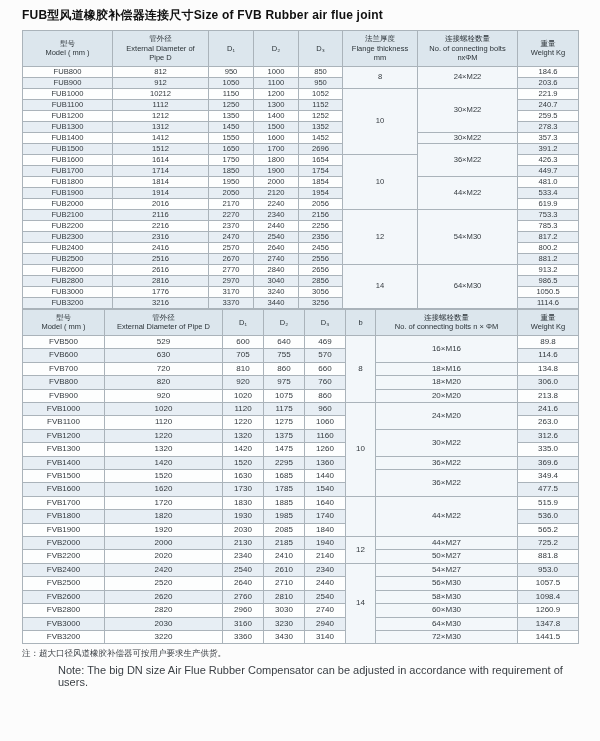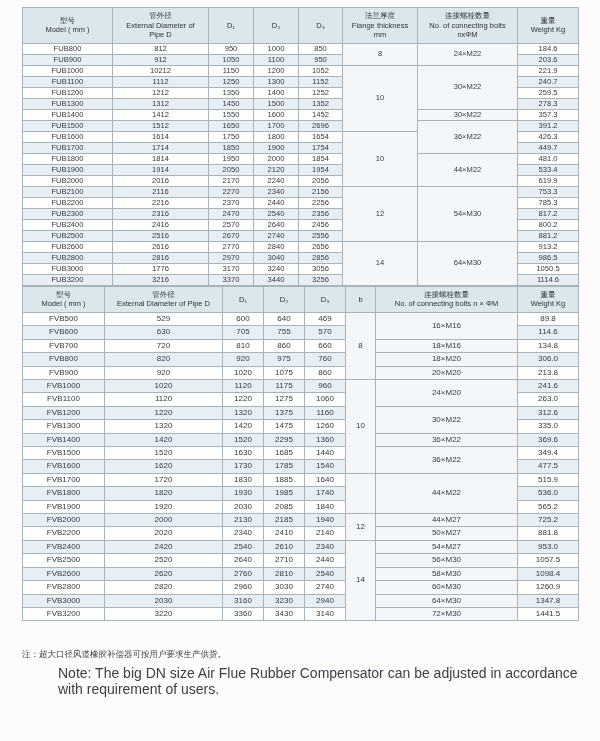--- a/index.html
+++ b/index.html
@@ -30,29 +30,30 @@
     background:#dce6ed;
     font-weight:normal;font-size:7.5px;line-height:9.6px;
     padding:3px 1px;color:#2b3338;
   }
   table.spec tbody td{color:#343a3f;}
   .fub-table tbody td{font-size:7.6px;line-height:10px;height:10px;}
   .fvb-table tbody td{font-size:8px;line-height:12.4px;height:12.4px;}
   table.spec tbody tr:nth-child(even){background:#e7eef4;}
   table.spec tbody tr:nth-child(odd){background:#fdfefe;}
   table.spec tbody td.merged{background:#f3f7fa;}
-  .notes{margin-top:28px;}
+  .notes{margin-top:4px;}
   .note-cn{font-size:8.5px;color:#3a3f44;margin:0 0 4px 0;}
-  .note-en{font-size:14px;color:#3a3f44;margin:0;padding-left:36px;}
+  .note-en{font-size:11px;color:#3a3f44;margin:0;padding-left:36px;}
 </style>
 </head>
 <body>
 
 <div class="sheet">
 
+  <p class="table-title">FUB型风道橡胶补偿器连接尺寸Size of FVB Rubber air flue joint</p>
   <div>
       <table class="spec fub-table">
         <colgroup>
           <col style="width: 90px;">
           <col style="width: 96px;">
           <col style="width: 45px;">
           <col style="width: 45px;">
           <col style="width: 44px;">
           <col style="width: 75px;">
           <col style="width: 100px;">

